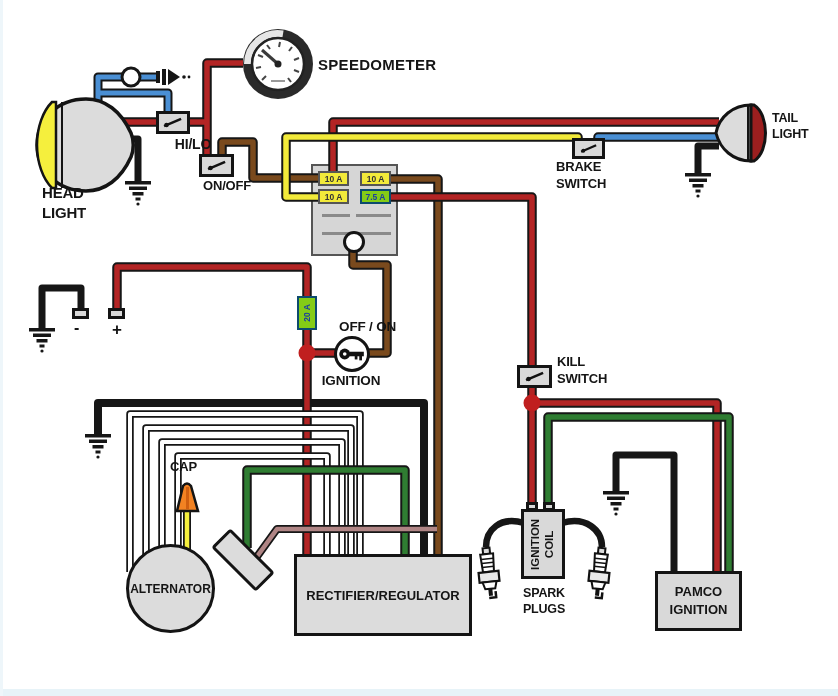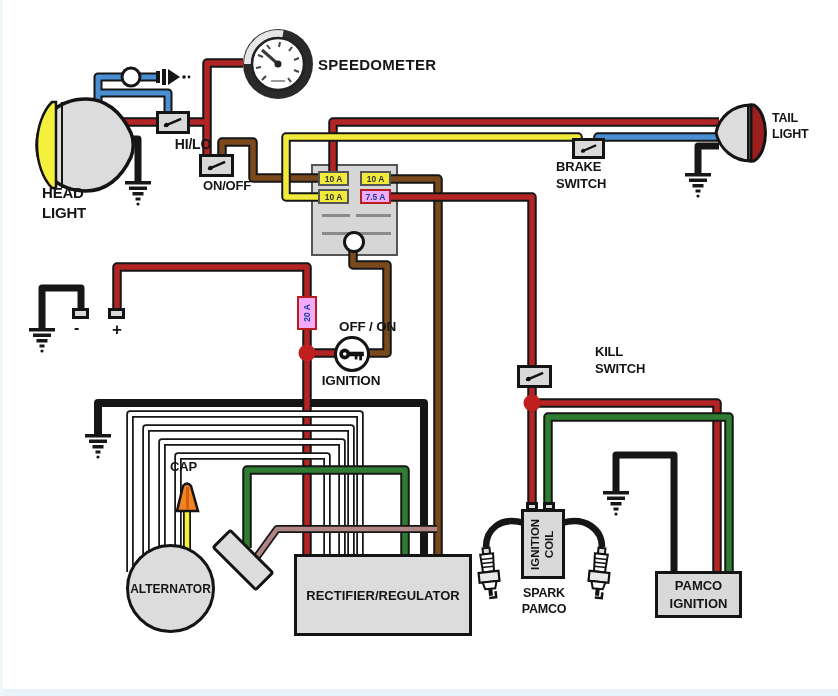--- a/index.html
+++ b/index.html
@@ -7,21 +7,21 @@
          font-family:"Liberation Sans","DejaVu Sans",sans-serif;}
   .stage svg.wires{position:absolute;left:0;top:0;z-index:1;}
   .under{position:absolute;z-index:0;box-sizing:border-box;}
   .lbl{position:absolute;font-weight:bold;color:#151515;white-space:pre-line;line-height:1.3;
        letter-spacing:-0.2px;z-index:2;}
   .gbox{position:absolute;background:#d9d9d9;border:3px solid #141414;box-sizing:border-box;
         z-index:2;display:flex;align-items:center;justify-content:center;font-weight:bold;color:#151515;}
   .fuse{position:absolute;z-index:2;box-sizing:border-box;display:flex;align-items:center;justify-content:center;
         font-weight:bold;font-size:8.5px;letter-spacing:0;}
   .fuse.yellow{background:#f2ea3a;border:2px solid #555;color:#333;}
-  .fuse.blue{background:#f0abfc;border:2px solid #b91c1c;color:#1b3f9e;}
+  .fuse.blue{background:#84cc16;border:2px solid #0c4a6e;color:#1b3f9e;}
   .dash{position:absolute;height:3px;background:#8a8a8a;z-index:2;}
   .vtext{white-space:pre-line;text-align:center;transform:rotate(-90deg);}
   .circle{border-radius:50%;}
   .edge{position:absolute;z-index:3;}
 </style>
 </head>
 <body>
 
 <div class="stage">
 
@@ -270,37 +270,37 @@
     <span>ALTERNATOR</span>
   </div>
 
   <div class="gbox" style="left:526px;top:502px;width:12px;height:9px;"></div>
   <div class="gbox" style="left:543px;top:502px;width:12px;height:9px;"></div>
   <div class="gbox" style="left:521px;top:509px;width:44px;height:70px;">
     <span class="vtext" style="font-size:11.5px;line-height:1.25;">IGNITION
 COIL</span>
   </div>
 
-  <div class="gbox" style="left:655px;top:571px;width:87px;height:47px;font-size:13px;text-align:center;white-space:pre-line;line-height:1.35;">
+  <div class="gbox" style="left:655px;top:571px;width:87px;height:60px;font-size:13px;text-align:center;white-space:pre-line;line-height:1.35;">
     <span style="white-space:pre-line">PAMCO
 IGNITION</span>
   </div>
 
   <div class="lbl" style="left:42px;top:167px;font-size:15px;margin-top:16px;">HEAD
 LIGHT</div>
   <div class="lbl" style="left:147px;top:135px;width:52px;text-align:center;font-size:14px;margin-left:20px;">HI/LO</div>
   <div class="lbl" style="left:318px;top:55px;font-size:15px;letter-spacing:0.3px;">SPEEDOMETER</div>
   <div class="lbl" style="left:198px;top:178px;width:58px;text-align:center;font-size:13px;">ON/OFF</div>
   <div class="lbl" style="left:556px;top:159px;width:64px;text-align:left;font-size:13px;">BRAKE
 SWITCH</div>
   <div class="lbl" style="left:772px;top:110px;font-size:12.5px;">TAIL
 LIGHT</div>
-  <div class="lbl" style="left:557px;top:344px;font-size:13px;margin-left:38px;">KILL
+  <div class="lbl" style="left:557px;top:354px;font-size:13px;">KILL
 SWITCH</div>
   <div class="lbl" style="left:306px;top:318px;width:90px;text-align:right;font-size:13.5px;">OFF / ON</div>
   <div class="lbl" style="left:306px;top:372px;width:90px;text-align:center;font-size:13.5px;">IGNITION</div>
   <div class="lbl" style="left:170px;top:459px;width:36px;text-align:left;font-size:13px;">CAP</div>
   <div class="lbl" style="left:515px;top:585px;width:58px;text-align:center;font-size:12.5px;">SPARK
-PAMCO</div>
+PLUGS</div>
 
   <div class="under" style="left:0;top:689px;width:838px;height:7px;background:#e7f3f8;"></div>
   <div class="under" style="left:0;top:0;width:3px;height:696px;background:#eef6fa;"></div>
 </div>
 
 </body></html>

